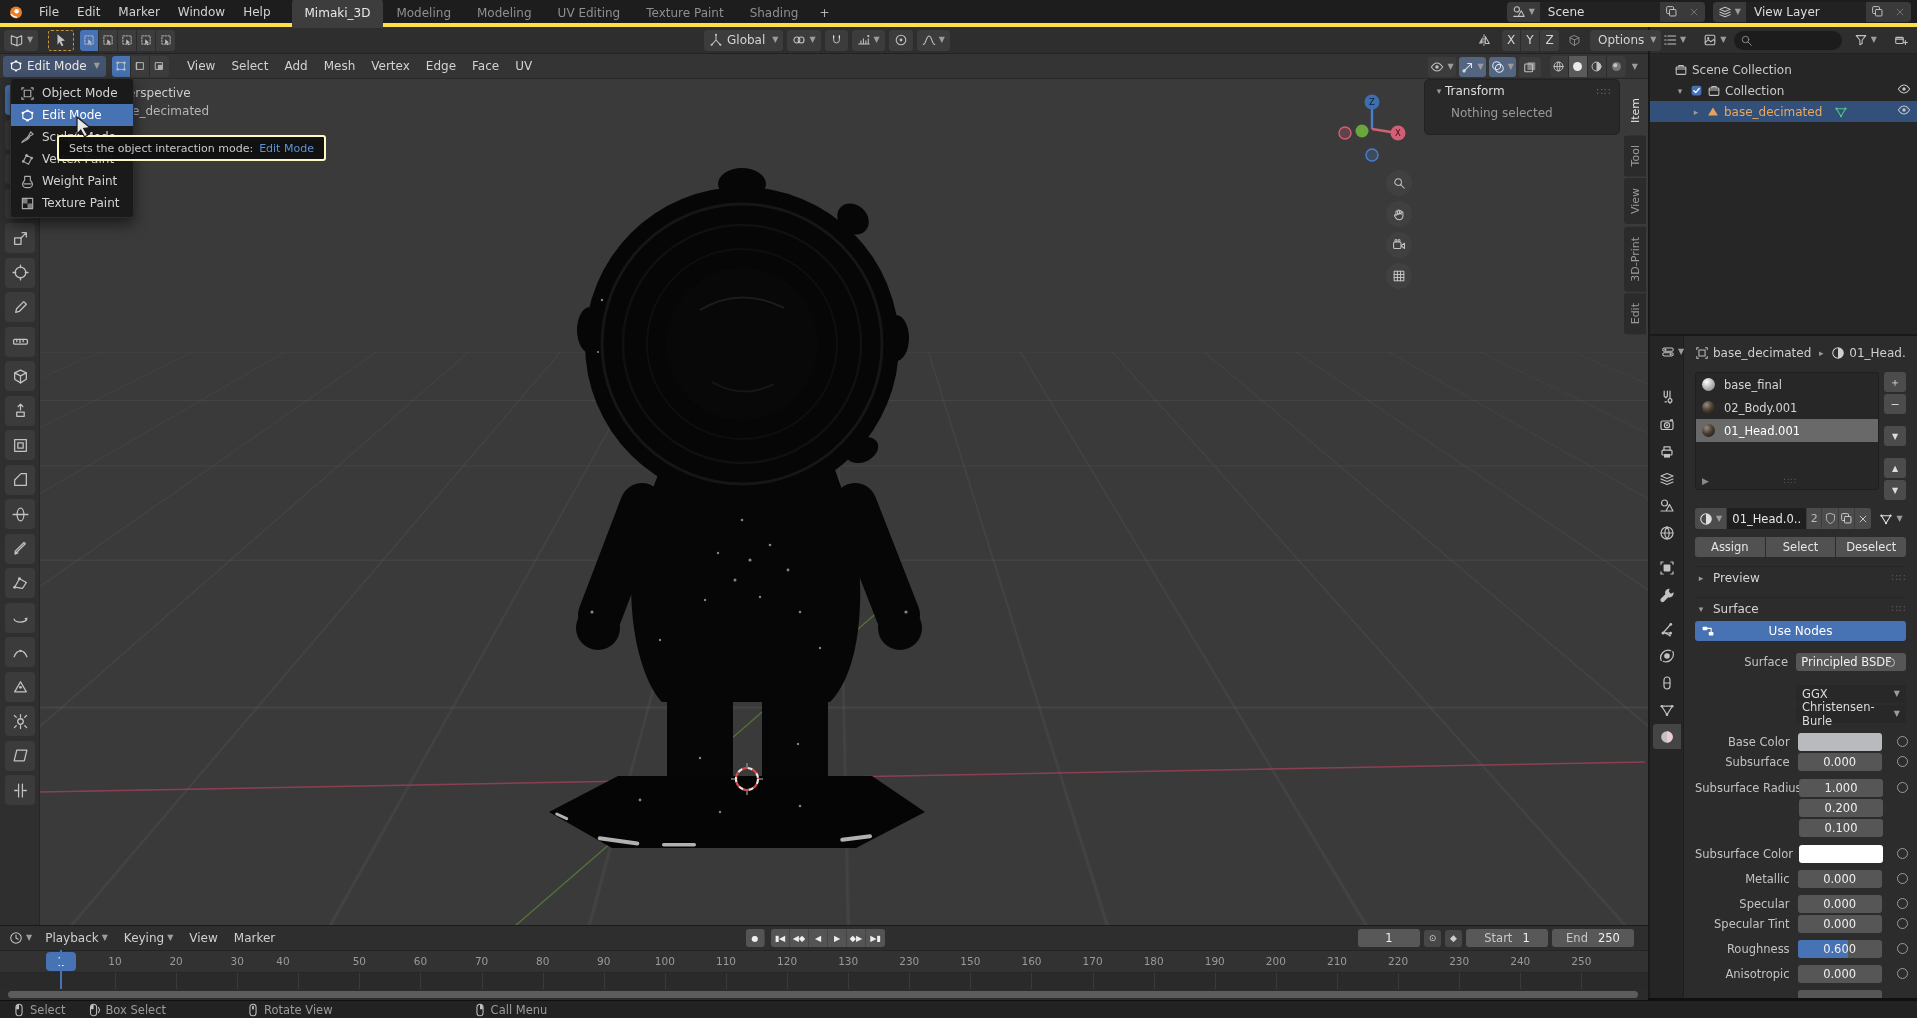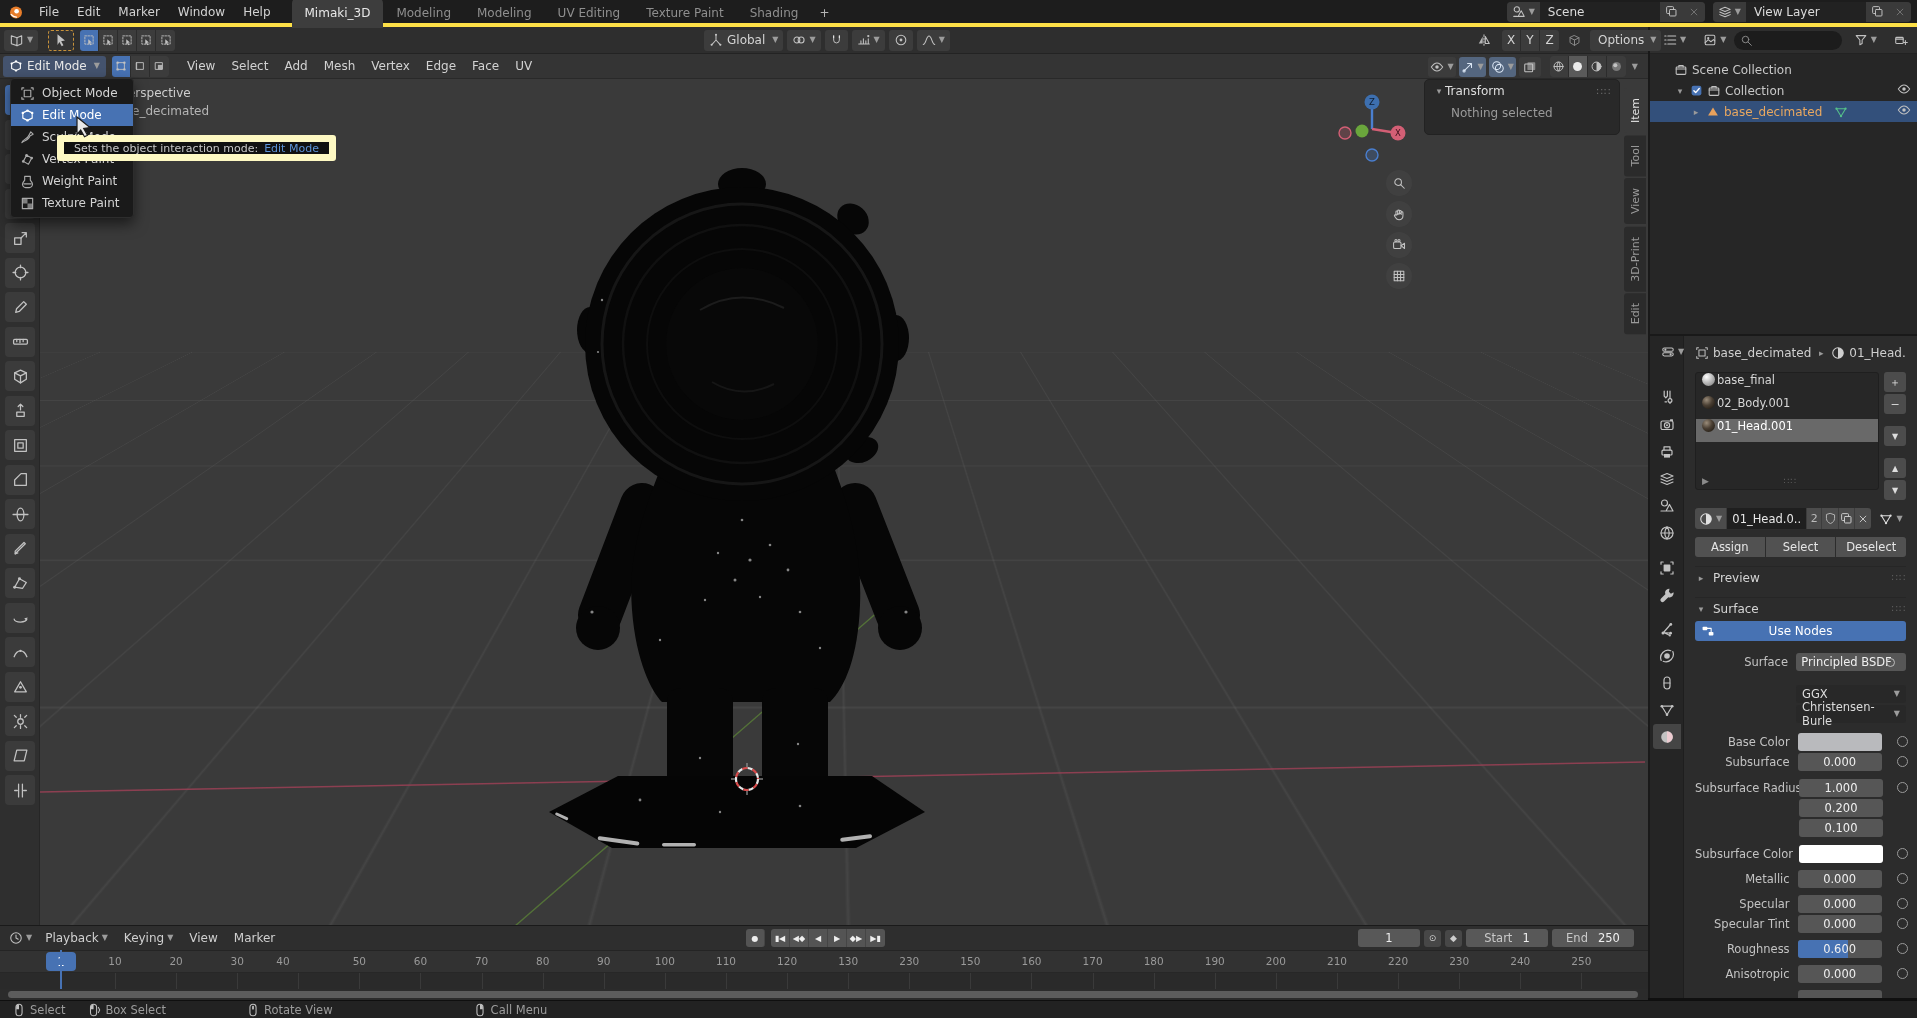--- a/index.html
+++ b/index.html
@@ -60,42 +60,42 @@
   .stab.active{background:#3a3a3a;color:#e2e2e2}
   
   #nav-gizmo{position:absolute;left:1334px;top:36px;width:76px;height:76px;z-index:4}
   .navbtn{position:absolute;left:1386px;width:26px;height:26px;border-radius:50%;background:rgba(66,66,66,.85);display:flex;align-items:center;justify-content:center;z-index:4;color:#cfcfcf}
   
   #mode-menu{position:absolute;left:10px;top:78px;width:124px;background:#1a1a1a;border:1px solid #2d2d2d;border-radius:4px;box-shadow:0 6px 14px rgba(0,0,0,.55);z-index:50;padding:3px 0}
   .mmitem{height:22px;display:flex;align-items:center;gap:7px;padding:0 9px;color:#d3d3d3}
   .mmitem .icn{color:#ababab}
   .mmitem.sel{background:#4772b3;color:#fff}
   .mmitem.sel .icn{color:#fff}
-  #tooltip{position:absolute;left:57px;top:135px;height:26px;background:rgba(16,16,16,.96);border:7px solid #fef9c3;border-radius:3px;display:flex;align-items:center;padding:0 10px;z-index:60;font-size:11px;color:#c9c9c9;white-space:nowrap}
+  #tooltip{position:absolute;left:57px;top:135px;height:26px;background:rgba(16,16,16,.96);border:2px solid #fef9c3;border-radius:3px;display:flex;align-items:center;padding:0 10px;z-index:60;font-size:11px;color:#c9c9c9;white-space:nowrap}
   #tooltip .tval{color:#5d93d6;margin-left:6px}
   #cursor{position:absolute;left:76px;top:116px;z-index:70;width:20px;height:22px}
   
   #outliner{position:absolute;left:1648px;top:27px;width:269px;height:307px;background:#262626;border-left:2px solid #191919;z-index:10;overflow:hidden}
   #outliner-header{height:27px;background:#2e2e2e;border-bottom:1px solid #222;display:flex;align-items:center;padding:0 4px;gap:3px}
   #ol-search{flex:1;height:19px;background:#1c1c1c;border-radius:10px;display:flex;align-items:center;padding:0 6px;color:#888}
   .ol-row{height:21px;display:flex;align-items:center;gap:4px;padding-right:6px;color:#c8c8c8}
   .ol-row.selected{background:#33507b}
   .ol-row .lbl.activeobj{color:#e9a860}
   .ol-row .eye{margin-left:auto}
   .disc{width:12px;color:#9a9a9a;font-size:9px;text-align:center;flex:none}
   
   #properties{position:absolute;left:1648px;top:334px;width:269px;height:664px;background:#2c2c2c;border-left:2px solid #191919;border-top:2px solid #191919;z-index:10;overflow:hidden}
   #prop-tabs{position:absolute;left:0;top:0;width:34px;height:100%;background:#252525;border-right:1px solid #1e1e1e}
   .ptab{position:absolute;left:3px;width:28px;height:25px;display:flex;align-items:center;justify-content:center;border-radius:3px 0 0 3px}
   .ptab.active{background:#454545}
   #prop-content{position:absolute;left:34px;top:0;right:0;bottom:0;padding:4px 11px 0 11px}
   #breadcrumb{height:26px;display:flex;align-items:center;gap:4px;color:#cfcfcf;white-space:nowrap;overflow:hidden}
   #slots-wrap{display:flex;gap:5px;margin-top:6px}
   #slot-list{flex:1;height:118px;background:#272727;border:1px solid #1f1f1f;border-radius:3px;overflow:hidden;position:relative}
-  .slot{height:23px;display:flex;gap:2px;padding:0 6px;color:#d5d5d5;font-size:11.5px}
+  .slot{height:23px;display:flex;align-items:center;gap:9px;padding:0 6px;color:#d5d5d5;font-size:11.5px}
   .slot.selected{background:#696969;color:#fff}
   .sphere{width:13px;height:13px;border-radius:50%;flex:none}
   .sphere.light{background:radial-gradient(circle at 35% 30%,#fff 0%,#bdbdbd 45%,#757575 100%)}
   .sphere.dark{background:radial-gradient(circle at 35% 30%,#9a8c7a 0%,#4a3f33 45%,#151009 100%)}
   #slot-foot{position:absolute;left:0;right:0;bottom:0;height:16px;display:flex;align-items:center;padding:0 6px;color:#8b8b8b;font-size:9px}
   #slot-foot .grip{margin:0 auto;color:#5d5d5d;letter-spacing:1px}
   #slot-btns{width:22px;display:flex;flex-direction:column;gap:2px}
   .mini{width:22px;height:20px;background:#4c4c4c;border-radius:3px;color:#ddd;display:flex;align-items:center;justify-content:center;font-size:11px}
   .sp8{height:8px}
   #datablock{display:flex;align-items:center;margin-top:8px;height:21px;gap:0}

